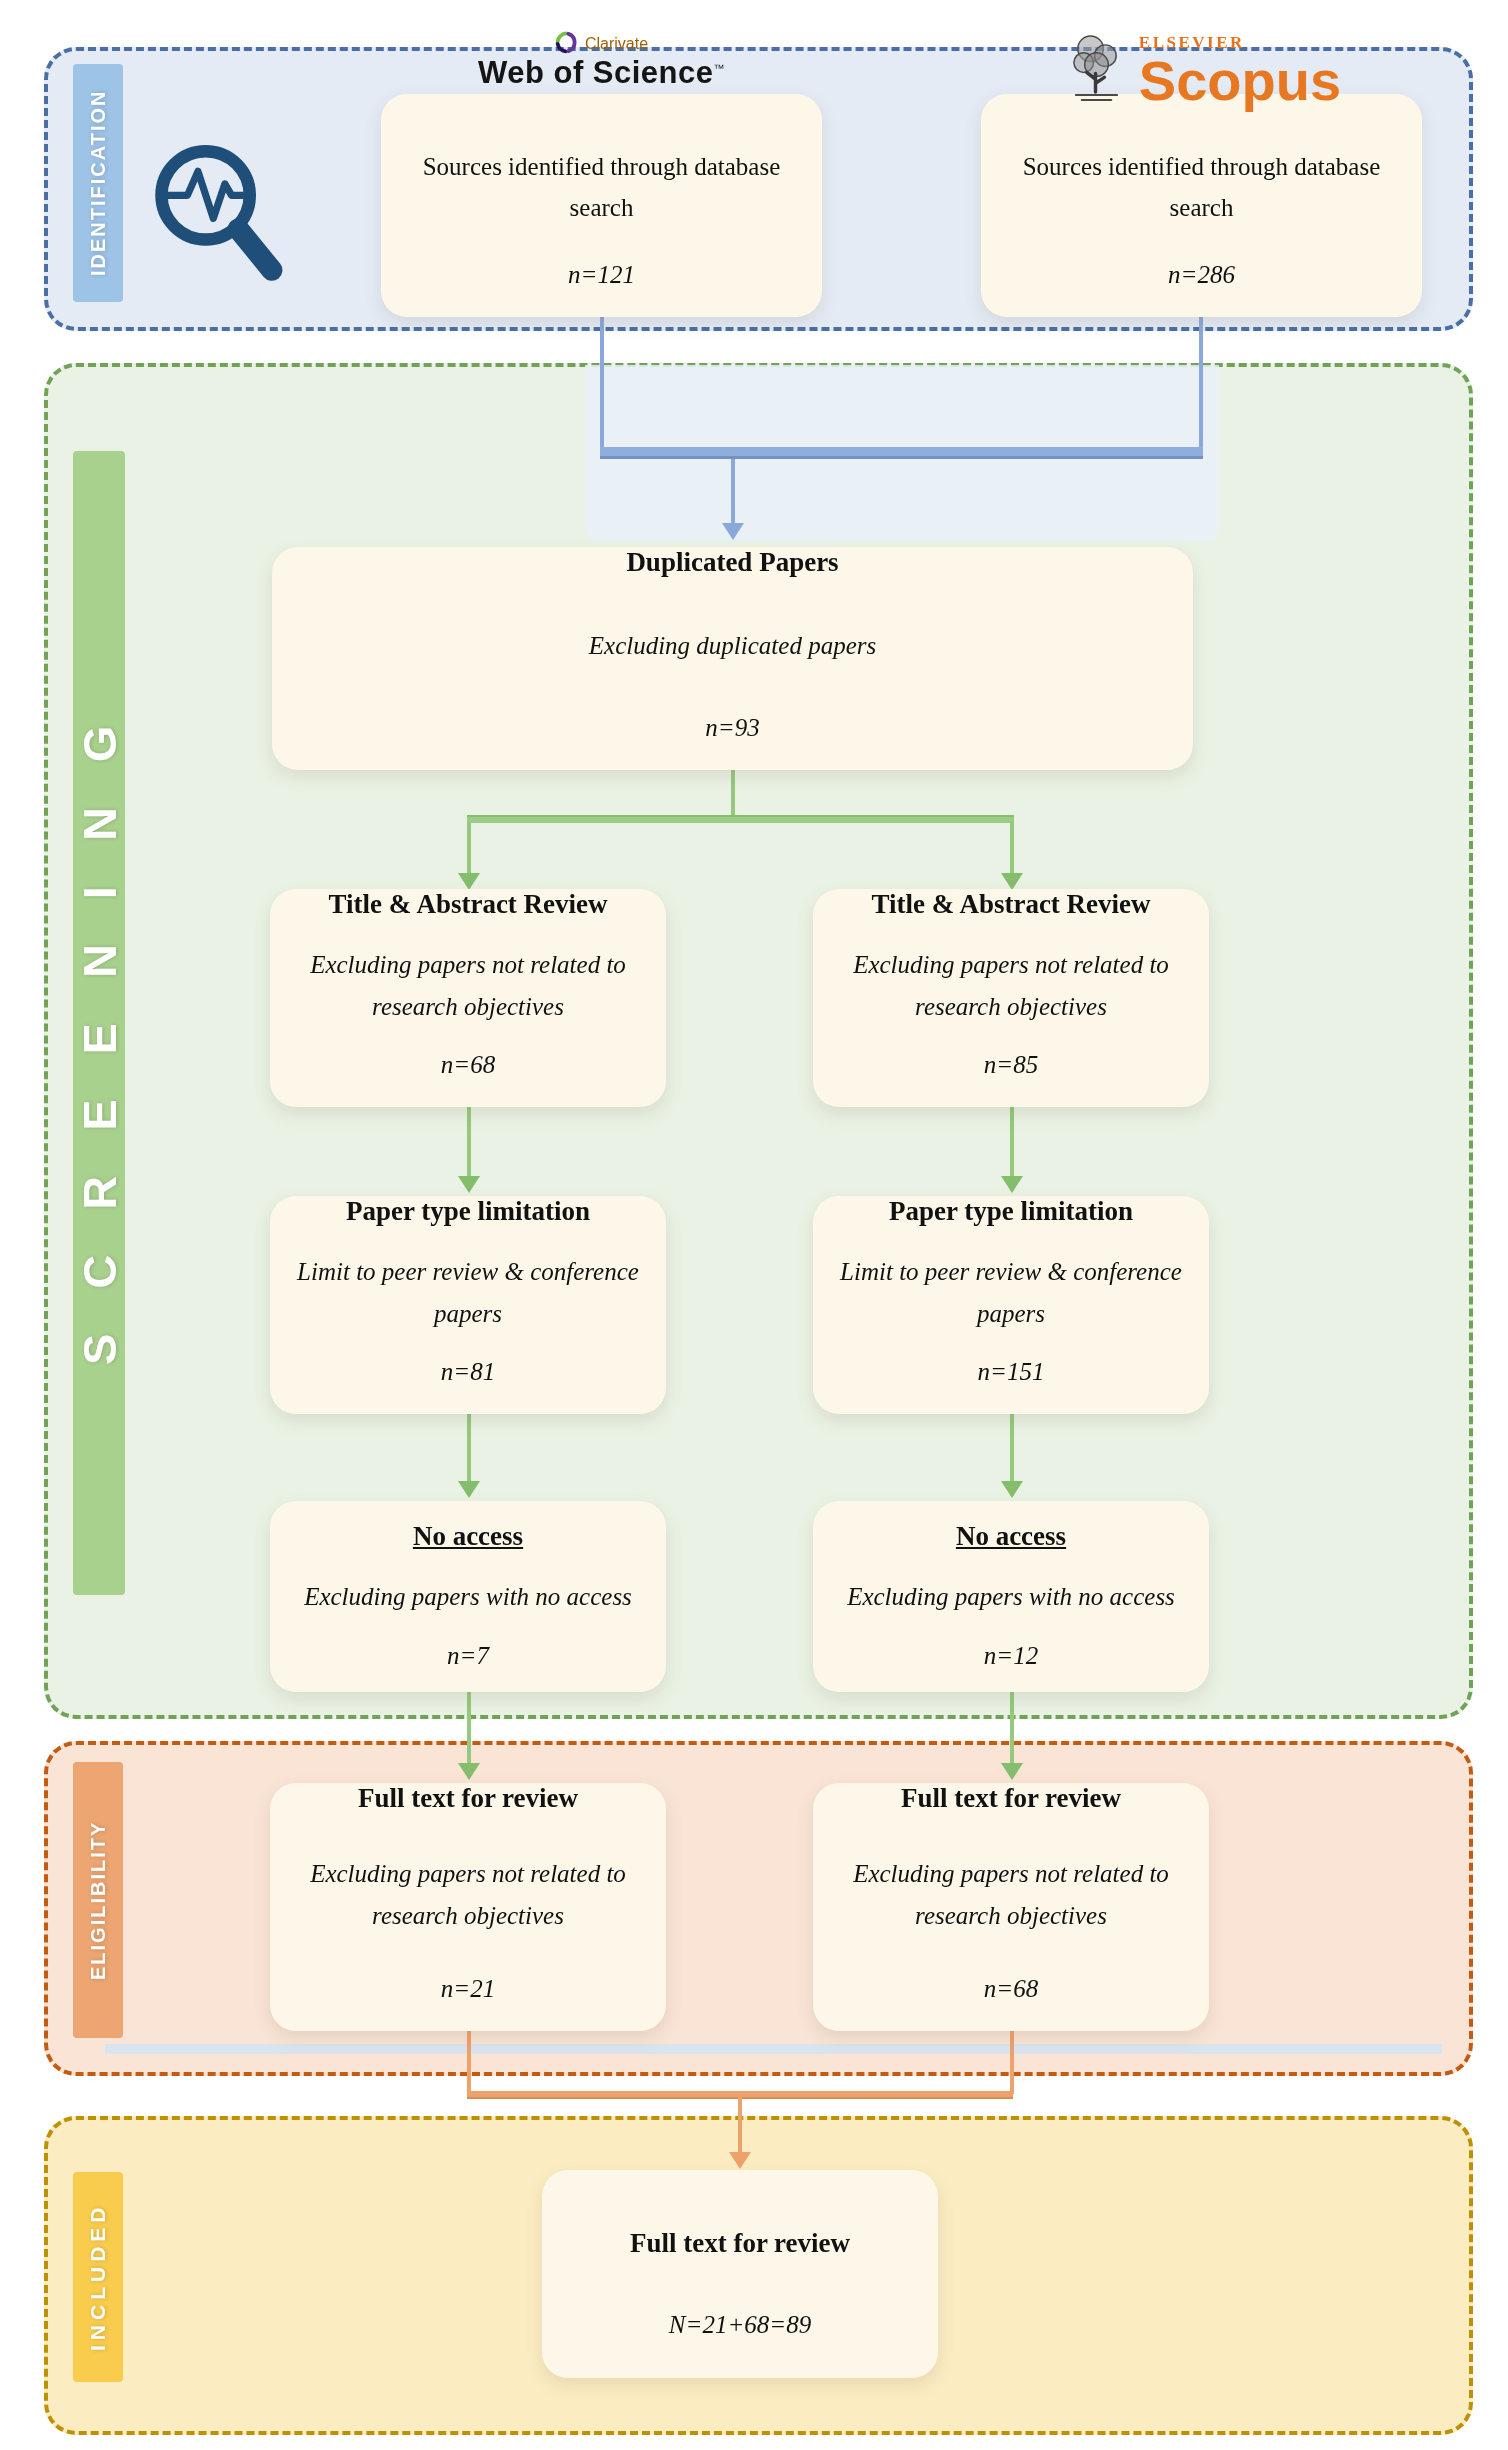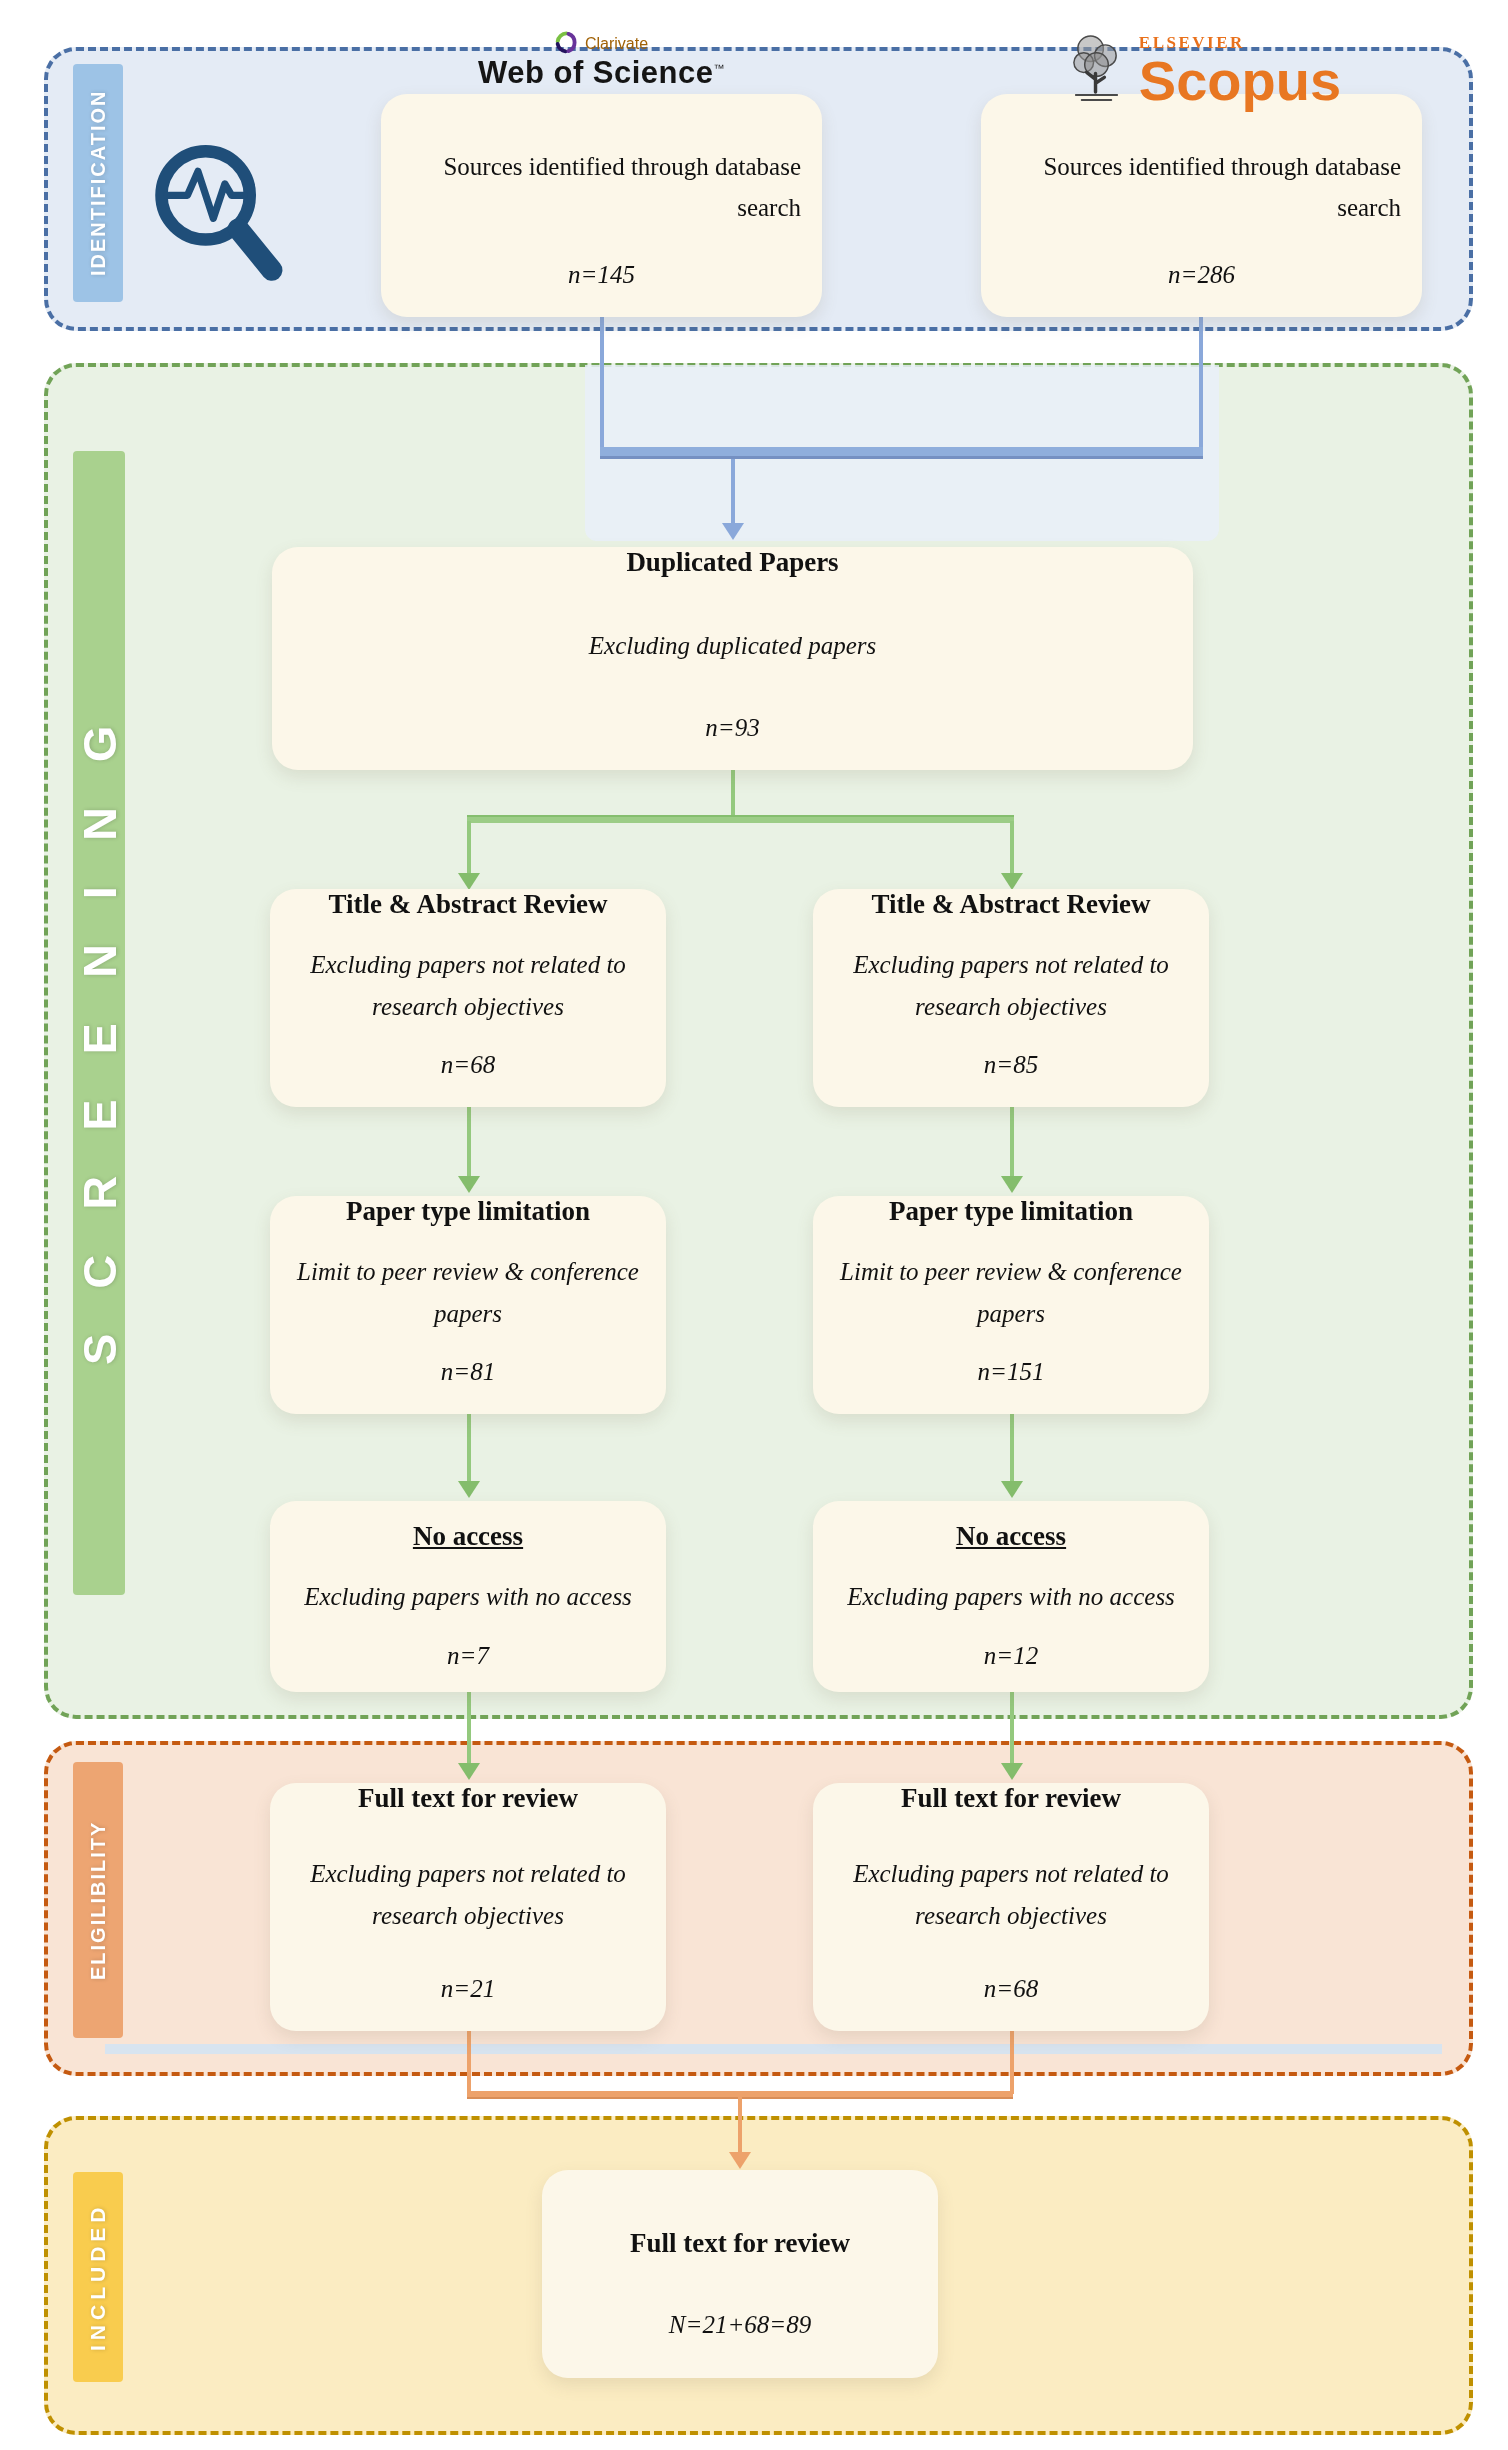--- a/index.html
+++ b/index.html
@@ -34,21 +34,21 @@
   
   .fbox{position:absolute;z-index:3;background:#FCF7E9;border-radius:26px;
       box-shadow:0 7px 17px rgba(110,100,70,.14);
       display:flex;flex-direction:column;align-items:center;justify-content:space-between;
       text-align:center;font-family:"Liberation Serif","DejaVu Serif",serif;}
   .fbox-title{font-weight:bold;font-size:27px;}
   .fbox-desc{font-style:italic;font-size:25px;line-height:1.65;padding:0 21px;}
   .fbox-value{font-style:italic;font-size:25px;padding-bottom:28px;}
 
   
-  .src-box{padding-top:0;text-align:right;}
+  .src-box{padding-top:0;}
   .src-box .fbox-desc{padding-top:52px;}
 
   
   .box-src-left{left:381px;top:94px;width:441px;height:223px;}
   .box-src-right{left:981px;top:94px;width:441px;height:223px;}
   .box-duplicated{left:272px;top:547px;width:921px;height:223px;}
   .box-taa-left{left:270px;top:889px;width:396px;height:218px;}
   .box-taa-right{left:813px;top:889px;width:396px;height:218px;}
   .box-ptl-left{left:270px;top:1196px;width:396px;height:218px;}
   .box-ptl-right{left:813px;top:1196px;width:396px;height:218px;}
@@ -142,21 +142,21 @@
       </svg>
     </span>
     <span class="scopus-col">
       <span class="elsevier-text">ELSEVIER</span>
       <span class="scopus-text">Scopus</span>
     </span>
   </div>
 
   <div class="fbox src-box box-src-left">
     <div class="fbox-desc" style="font-style:normal;">Sources identified through database search</div>
-    <div class="fbox-value">n=145</div>
+    <div class="fbox-value">n=121</div>
   </div>
   <div class="fbox src-box box-src-right">
     <div class="fbox-desc" style="font-style:normal;">Sources identified through database search</div>
     <div class="fbox-value">n=286</div>
   </div>
 
   <div class="section sec-screening"></div>
   <div class="patch-blue"></div>
   <div class="vlabel vlabel-screening">SCREENING</div>
 

